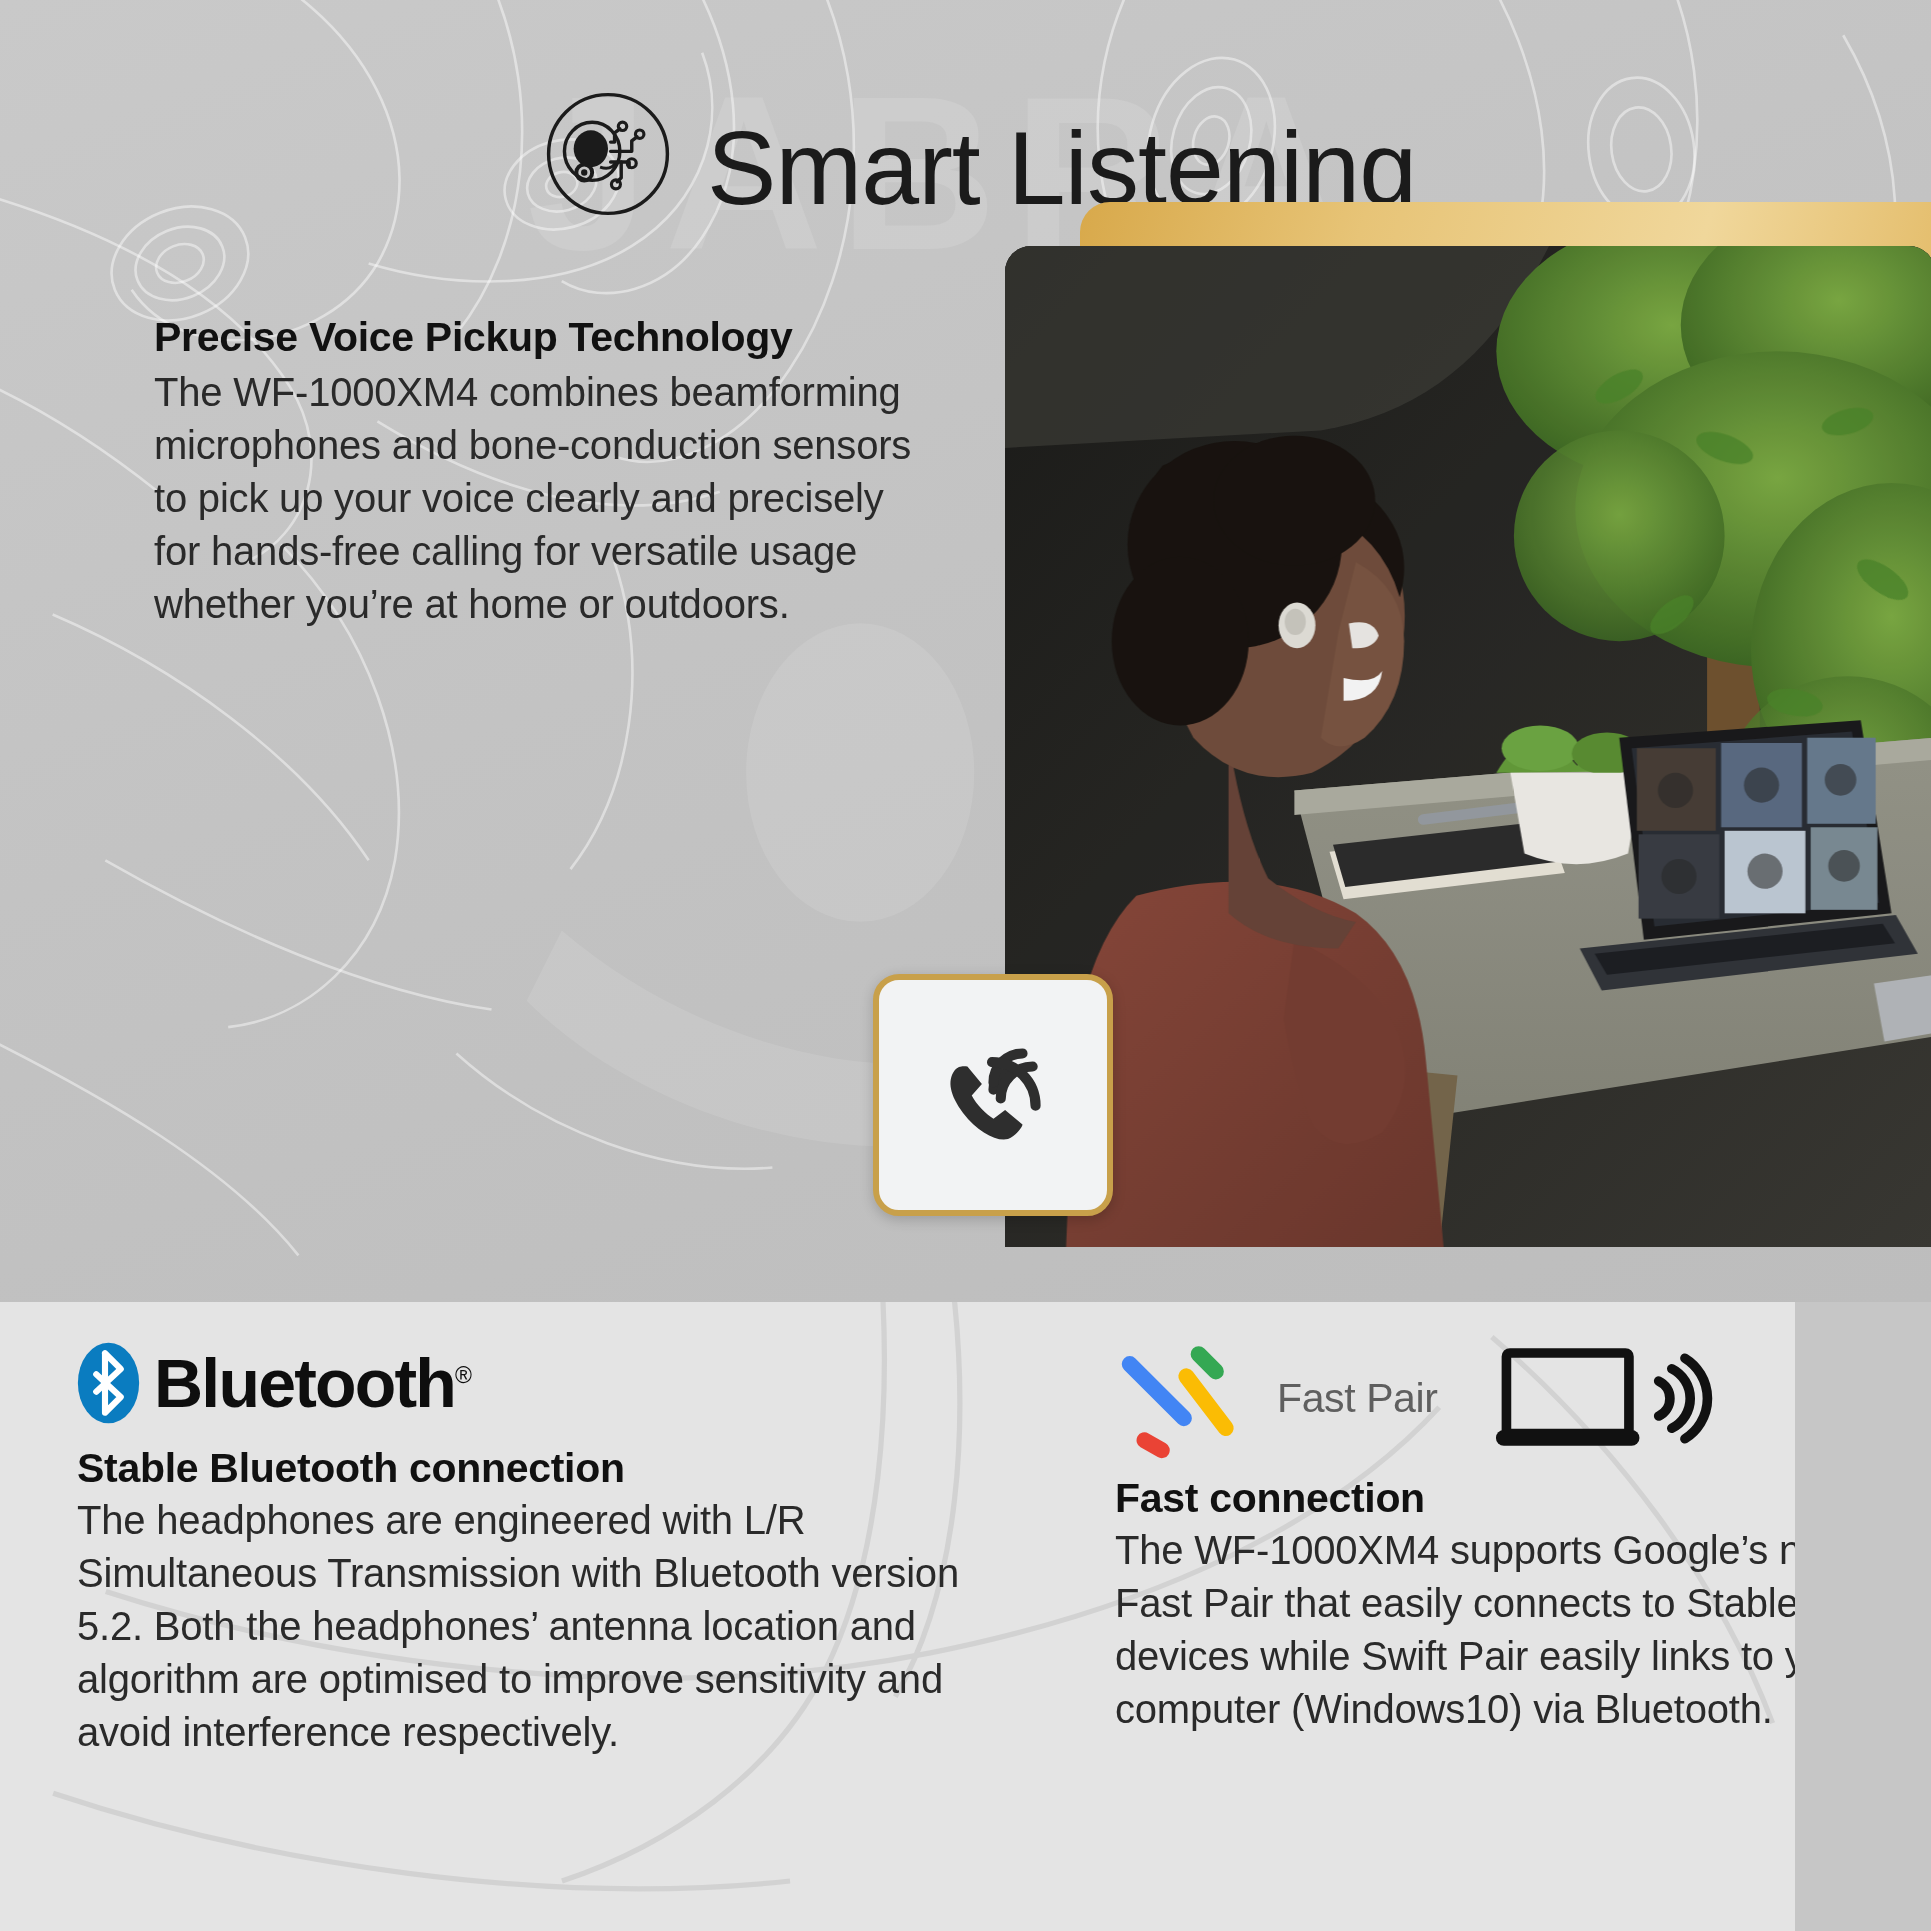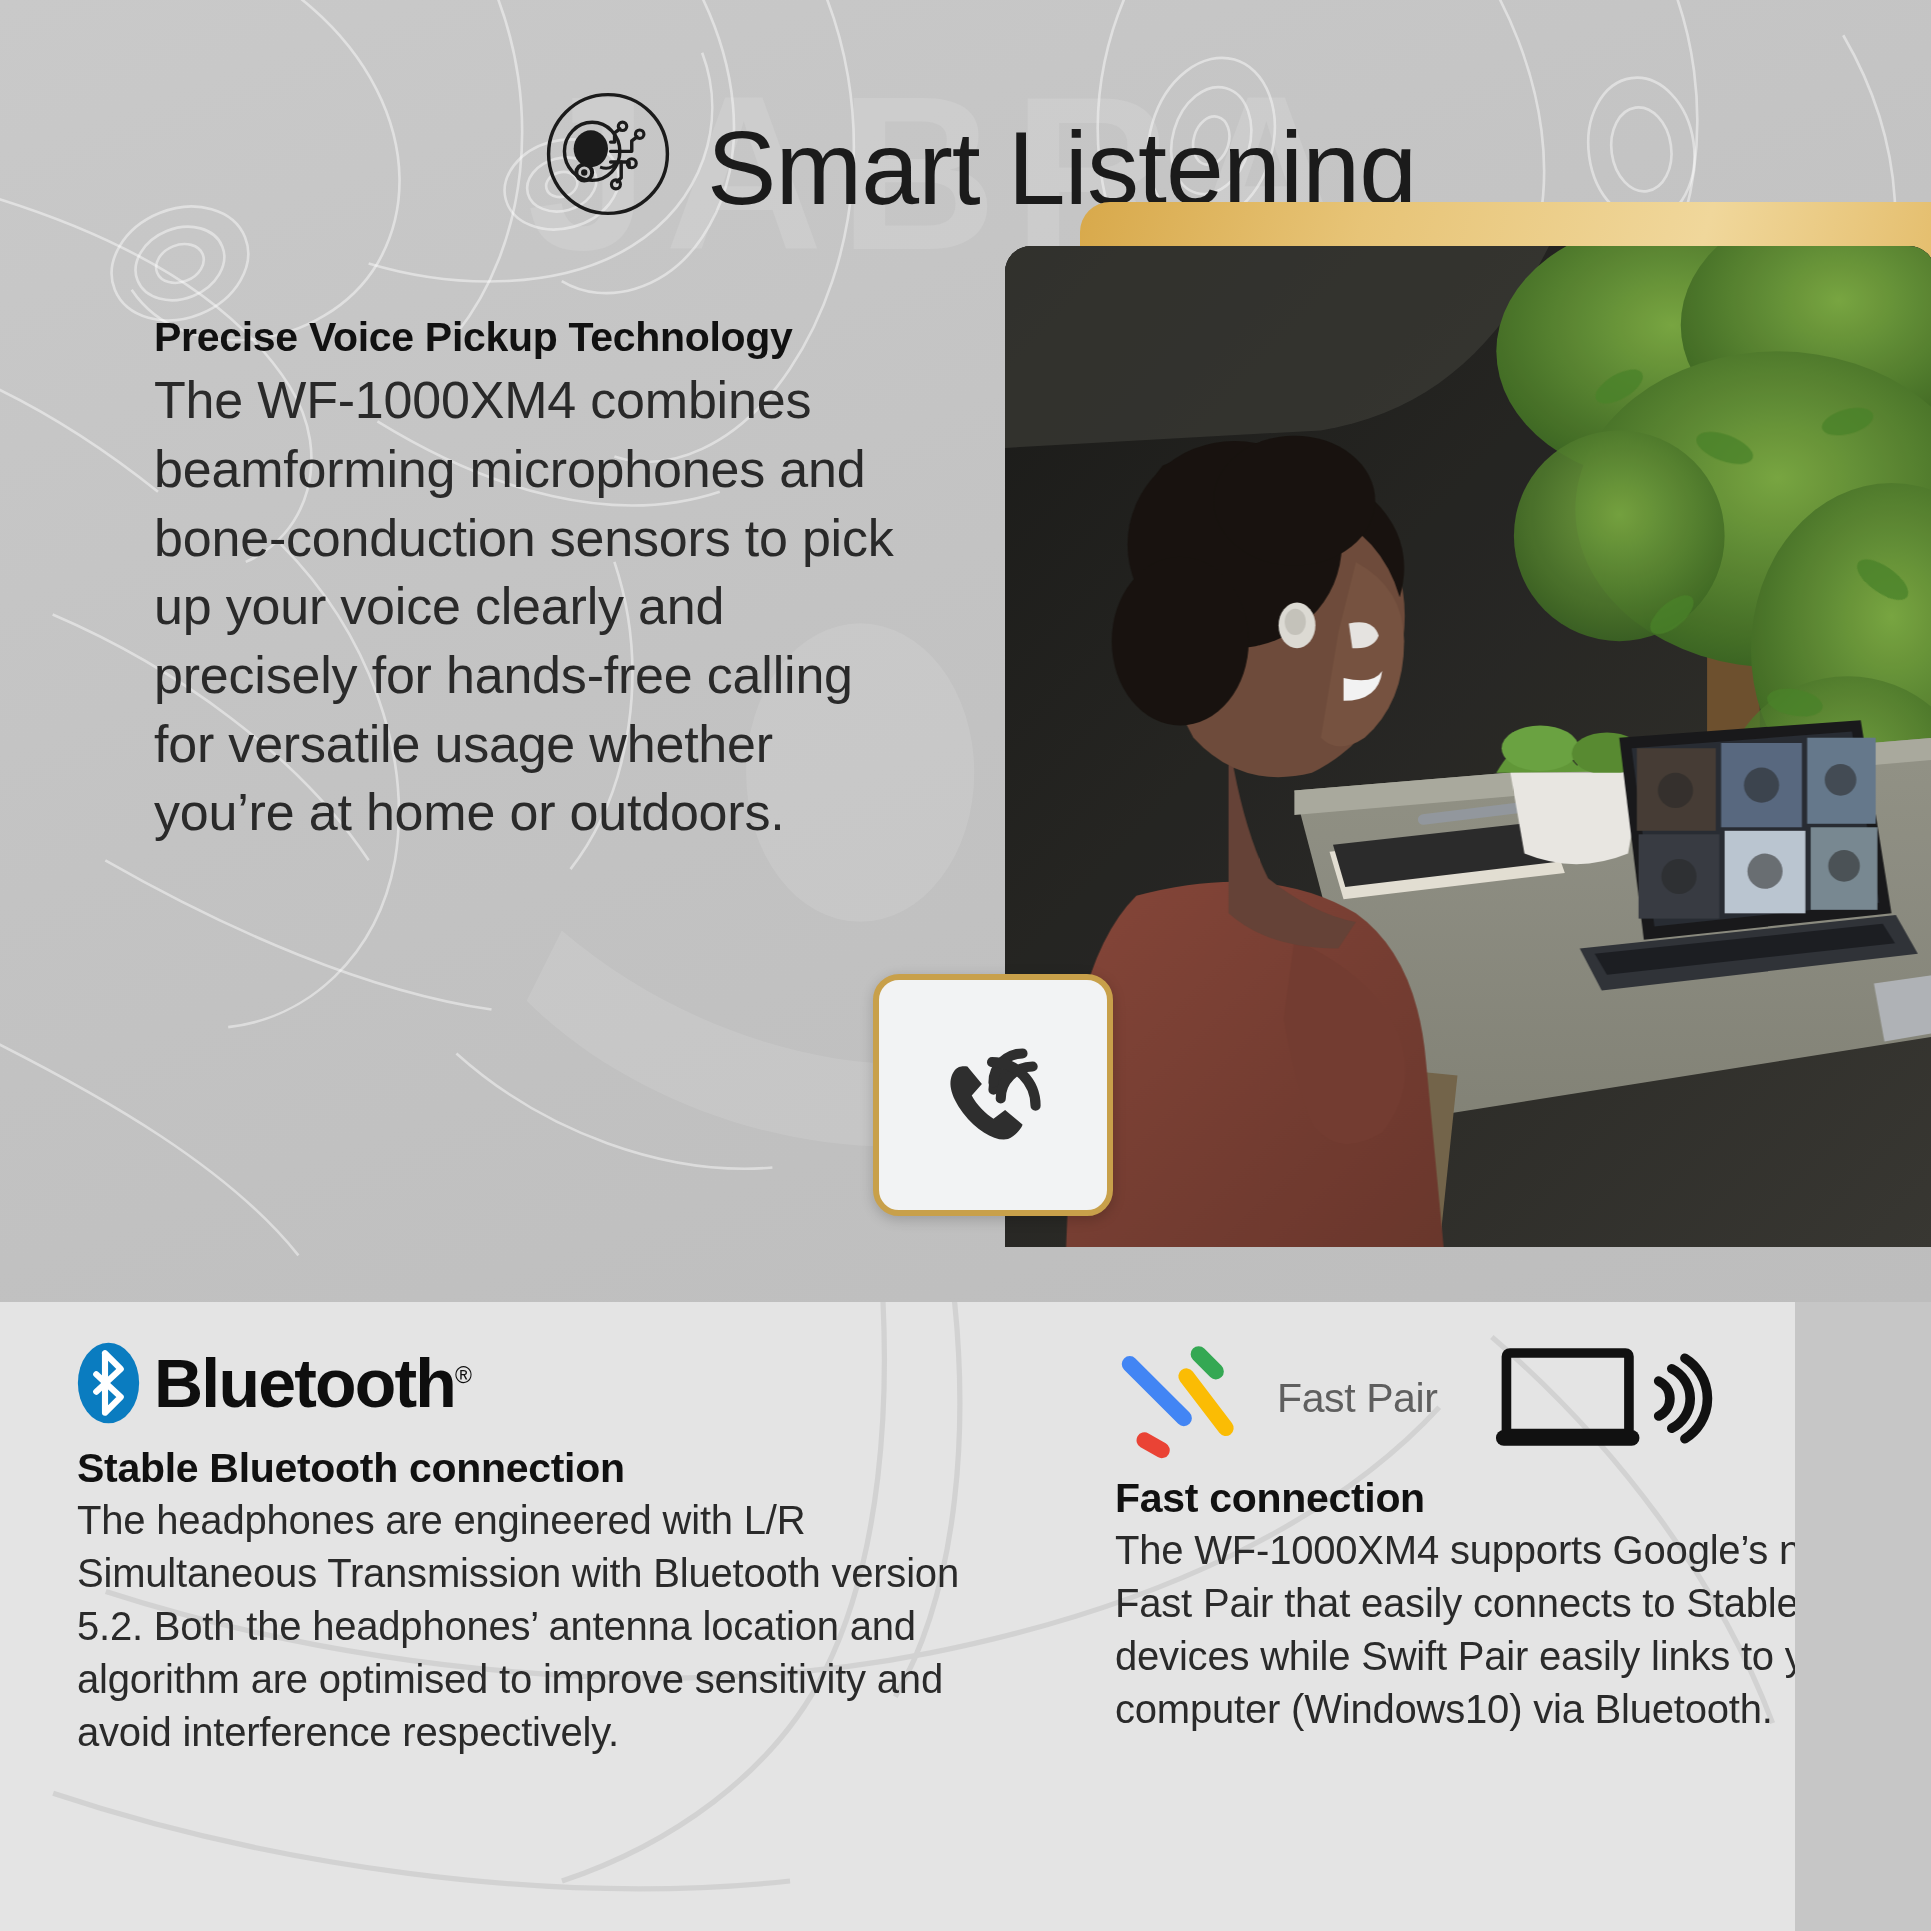--- a/index.html
+++ b/index.html
@@ -41,21 +41,21 @@
   .left-col{position:absolute;left:154px;top:314px;width:772px;}
   .sec-title{
     font-size:54px;font-weight:700;color:#111;line-height:1.05;
     margin:0 0 63px 0;letter-spacing:-0.4px;
   }
   .feat-title{
     font-size:41px;font-weight:700;color:#111;line-height:1.15;
     margin:0 0 5.3px 0;letter-spacing:-0.3px;
   }
   .feat-body{
-    font-size:52px;font-weight:400;color:#2a2a2a;line-height:1.32;
+    font-size:40px;font-weight:400;color:#2a2a2a;line-height:1.32;
     margin:0;letter-spacing:-0.2px;
   }
 
   
   .photo-wrap{position:absolute;left:1005px;top:281px;width:957px;height:1027px;}
   .gold-frame{
     position:absolute;left:75px;top:-79px;width:887px;height:992px;
     background:linear-gradient(105deg,#d8a94b 0%,#e7c477 25%,#f0d79b 55%,#e2b964 80%,#cf9e40 100%);
     border-radius:30px 30px 0 0;
   }

